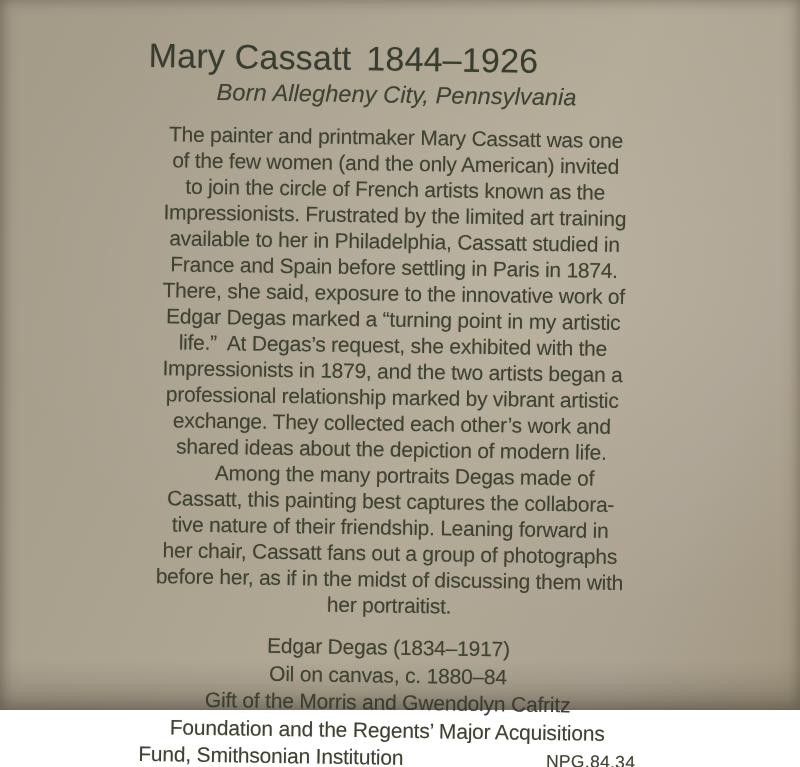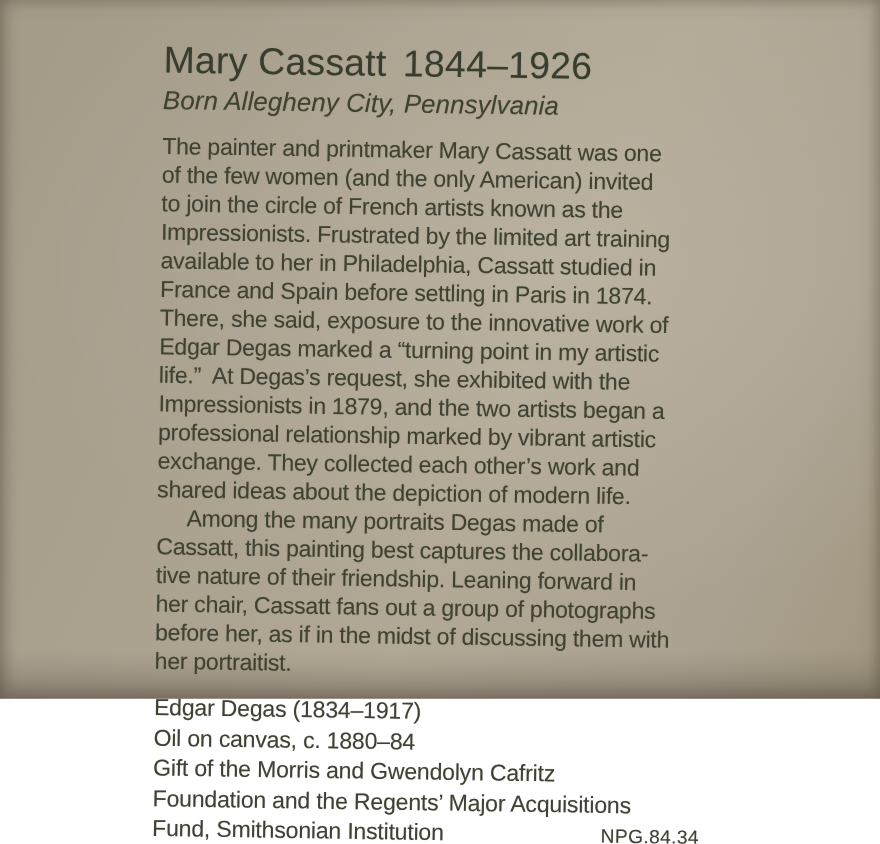--- a/index.html
+++ b/index.html
@@ -6,25 +6,26 @@
     margin: 0;
     padding: 0;
     width: 800px;
     height: 767px;
     overflow: hidden;
     font-family: "Liberation Sans", sans-serif;
   }
   .wall {
     position: relative;
     width: 800px;
-    height: 635px;
+    height: 710px;
     background:
       linear-gradient(180deg, rgba(0,0,0,0) 93%, rgba(40,36,28,0.16) 99%),
       radial-gradient(90% 70% at 62% 38%, rgba(255,252,244,0.13) 0%, rgba(255,252,244,0.05) 40%, rgba(0,0,0,0) 72%),
       linear-gradient(115deg, #a39a88 0%, #a9a08e 28%, #b1a895 58%, #aca292 82%, #a0967f 100%);
+    text-align: center;
   }
   .vignette {
     position: absolute;
     inset: 0;
     pointer-events: none;
     box-shadow:
       inset 0 -10px 18px rgba(58,52,40,0.26),
       inset 4px 0 10px rgba(58,52,40,0.17),
       inset 0 6px 14px rgba(58,52,40,0.08),
       inset -3px 0 8px rgba(58,52,40,0.10);

